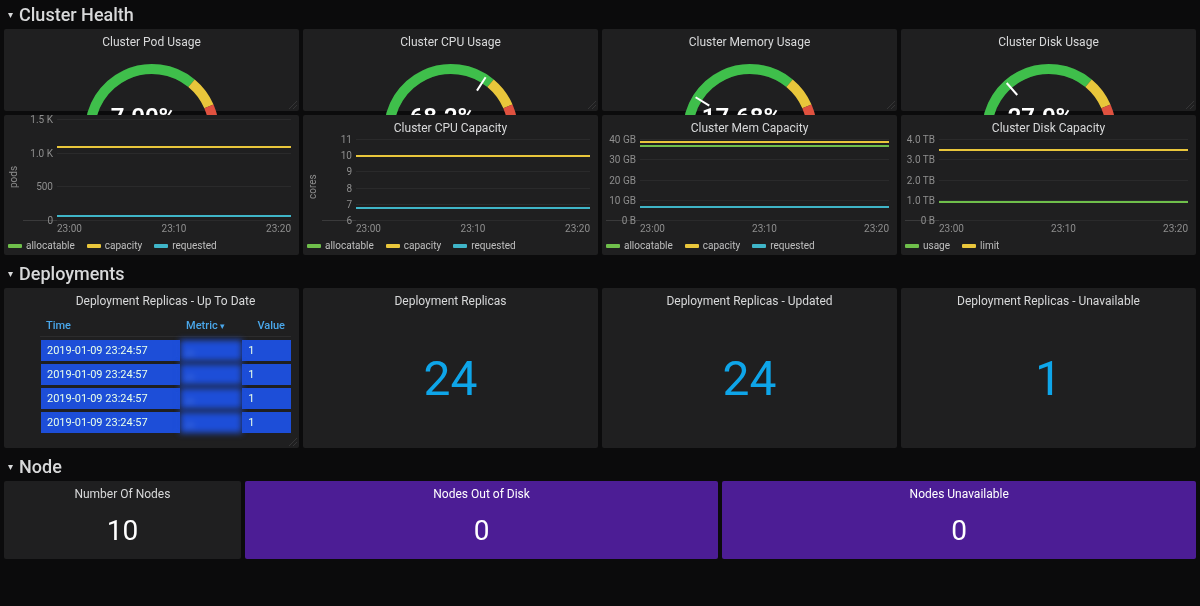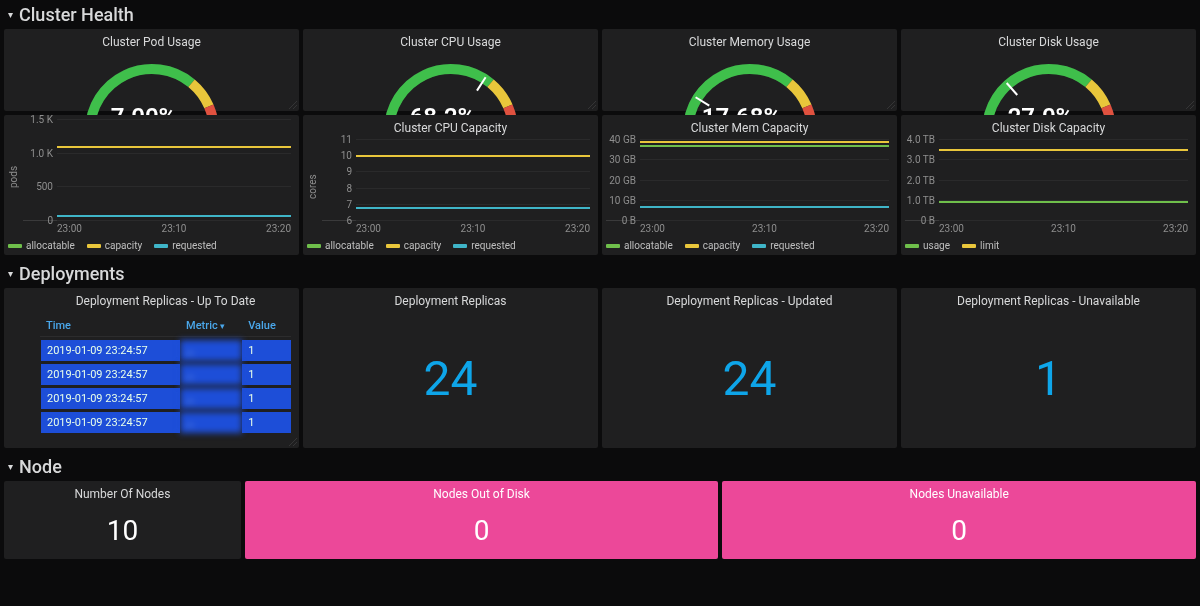--- a/index.html
+++ b/index.html
@@ -135,21 +135,21 @@
     padding: 4px 8px 6px 8px;
     font-size: 11px;
   }
   .dep-table thead th {
     color: #4aa7ea;
     text-align: left;
     font-weight: 500;
     padding: 4px 6px;
     border-bottom: 1px solid #2c2c2d;
   }
-  .dep-table thead th:last-child { }
+  .dep-table thead th:last-child { text-align: right; }
   .dep-table thead th.metric::after {
     content: " \25BE";
     font-size: 9px;
   }
   .dep-table table { width: 100%; border-collapse: separate; border-spacing: 0 3px; }
   .dep-table tbody td {
     background: #1d4ed8;
     color: #e9ffe9;
     padding: 4px 6px;
   }
@@ -162,21 +162,21 @@
     flex: 1;
     display: flex;
     align-items: center;
     justify-content: center;
     font-size: 48px;
     font-weight: 400;
     color: #0ea5e9;
   }
   
   .node-panel { height: 78px; }
-  .node-panel.green { background: #ec4899; }
+  .node-panel.green { background: #4c1d95; }
   .node-panel .big {
     flex: 1;
     display: flex;
     align-items: center;
     justify-content: center;
     font-size: 28px;
     font-weight: 400;
     color: #fff;
   }
   .node-panel.green .panel-title { color: #ffffff; }

